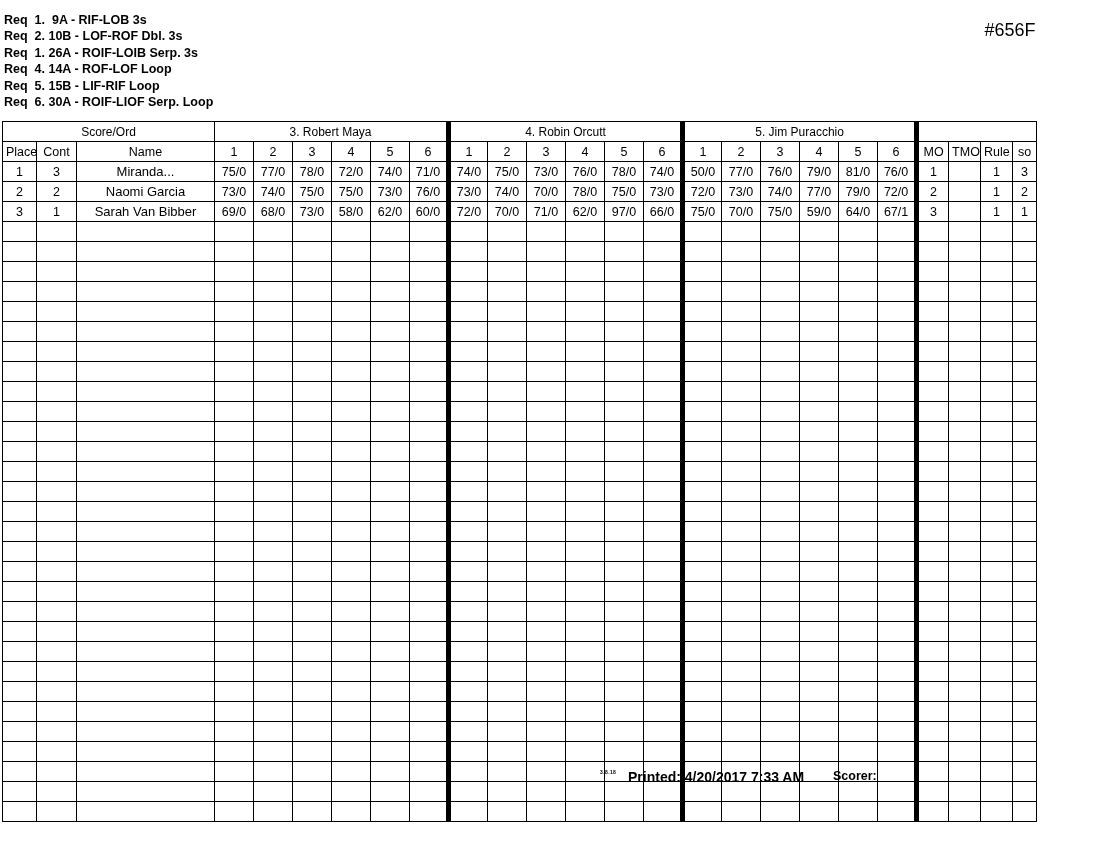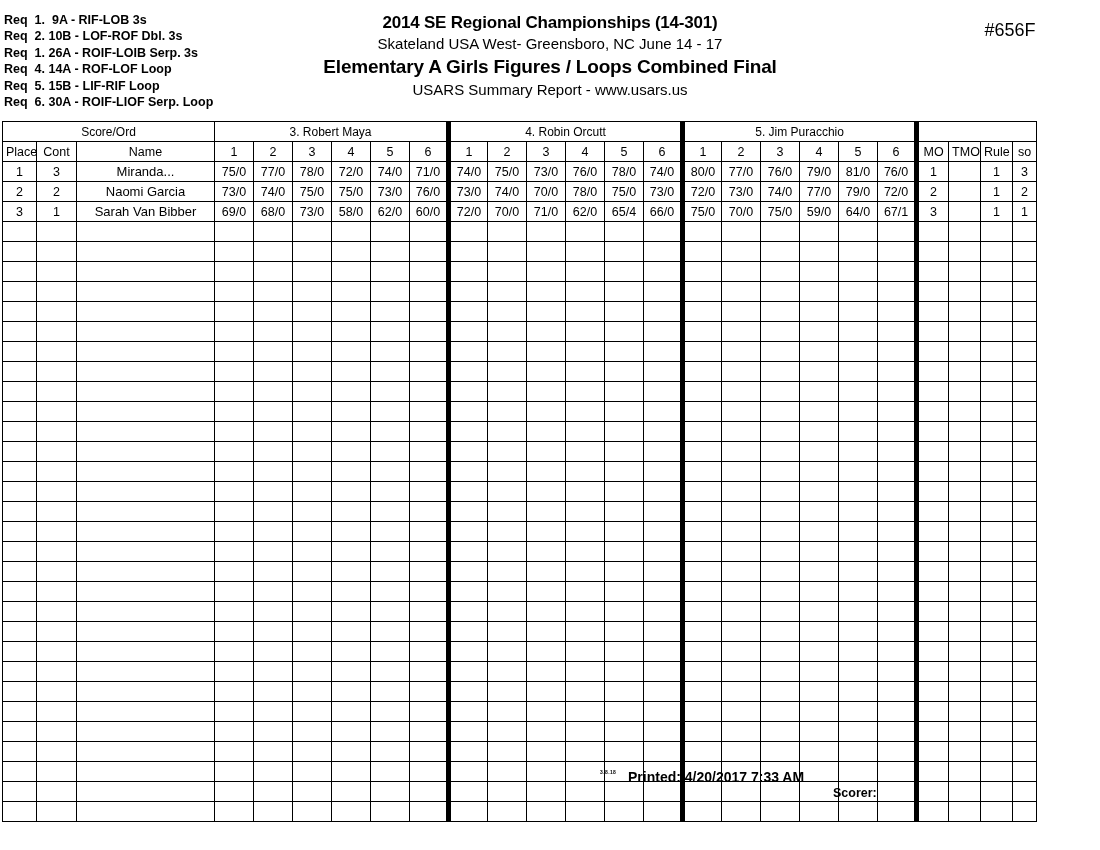--- a/index.html
+++ b/index.html
@@ -77,37 +77,31 @@
   #footer { position: absolute; left: 0; top: 767px; width: 1100px; height: 24px; }
   #tiny {
     position: absolute; left: 600px; top: 2px;
     font-size: 5px; font-weight: bold; letter-spacing: 0.4px;
   }
   #printed {
     position: absolute; left: 628px; top: 2px;
     font-size: 14px; font-weight: bold;
   }
   #scorer {
-    position: absolute; left: 833px; top: 19px;
+    position: absolute; left: 833px; top: 2px;
     font-size: 12.5px; font-weight: bold;
   }
 </style>
 </head>
 <body>
 
 <div id="page">
 
   <div id="reqs"><div class="req-line">Req  1.  9A - RIF-LOB 3s</div><div class="req-line">Req  2. 10B - LOF-ROF Dbl. 3s</div><div class="req-line">Req  1. 26A - ROIF-LOIB Serp. 3s</div><div class="req-line">Req  4. 14A - ROF-LOF Loop</div><div class="req-line">Req  5. 15B - LIF-RIF Loop</div><div class="req-line">Req  6. 30A - ROIF-LIOF Serp. Loop</div></div>
 
-  <div id="title-block">
-    <div id="t1">2014 SE Regional Championships (14-301)</div>
-    <div id="t2">Skateland USA West- Greensboro, NC  June 14 - 17</div>
-    <div id="t3">Elementary A Girls Figures / Loops Combined Final</div>
-    <div id="t4">USARS Summary Report - www.usars.us</div>
-  </div>
 
   <div id="event-code">#656F</div>
 
   <table id="sheet">
     <colgroup id="cols">
         <col style="width: 34px;">
         <col style="width: 40px;">
         <col style="width: 138px;">
         <col style="width: 39px;">
         <col style="width: 39px;">
@@ -176,21 +170,21 @@
           <td class="score">78/0</td>
           <td class="score">72/0</td>
           <td class="score">74/0</td>
           <td class="score">71/0</td>
           <td class="score sep-left">74/0</td>
           <td class="score">75/0</td>
           <td class="score">73/0</td>
           <td class="score">76/0</td>
           <td class="score">78/0</td>
           <td class="score">74/0</td>
-          <td class="score sep-left">80/0</td>
+          <td class="score sep-left">50/0</td>
           <td class="score">77/0</td>
           <td class="score">76/0</td>
           <td class="score">79/0</td>
           <td class="score">81/0</td>
           <td class="score">76/0</td>
           <td class="bold sep-left">1</td>
           <td class="bold"></td>
           <td class="bold">1</td>
           <td class="bold">3</td>
         </tr>
@@ -228,21 +222,21 @@
           <td class="score">69/0</td>
           <td class="score">68/0</td>
           <td class="score">73/0</td>
           <td class="score">58/0</td>
           <td class="score">62/0</td>
           <td class="score">60/0</td>
           <td class="score sep-left">72/0</td>
           <td class="score">70/0</td>
           <td class="score">71/0</td>
           <td class="score">62/0</td>
-          <td class="score">65/4</td>
+          <td class="score">97/0</td>
           <td class="score">66/0</td>
           <td class="score sep-left">75/0</td>
           <td class="score">70/0</td>
           <td class="score">75/0</td>
           <td class="score">59/0</td>
           <td class="score">64/0</td>
           <td class="score">67/1</td>
           <td class="bold sep-left">3</td>
           <td class="bold"></td>
           <td class="bold">1</td>

